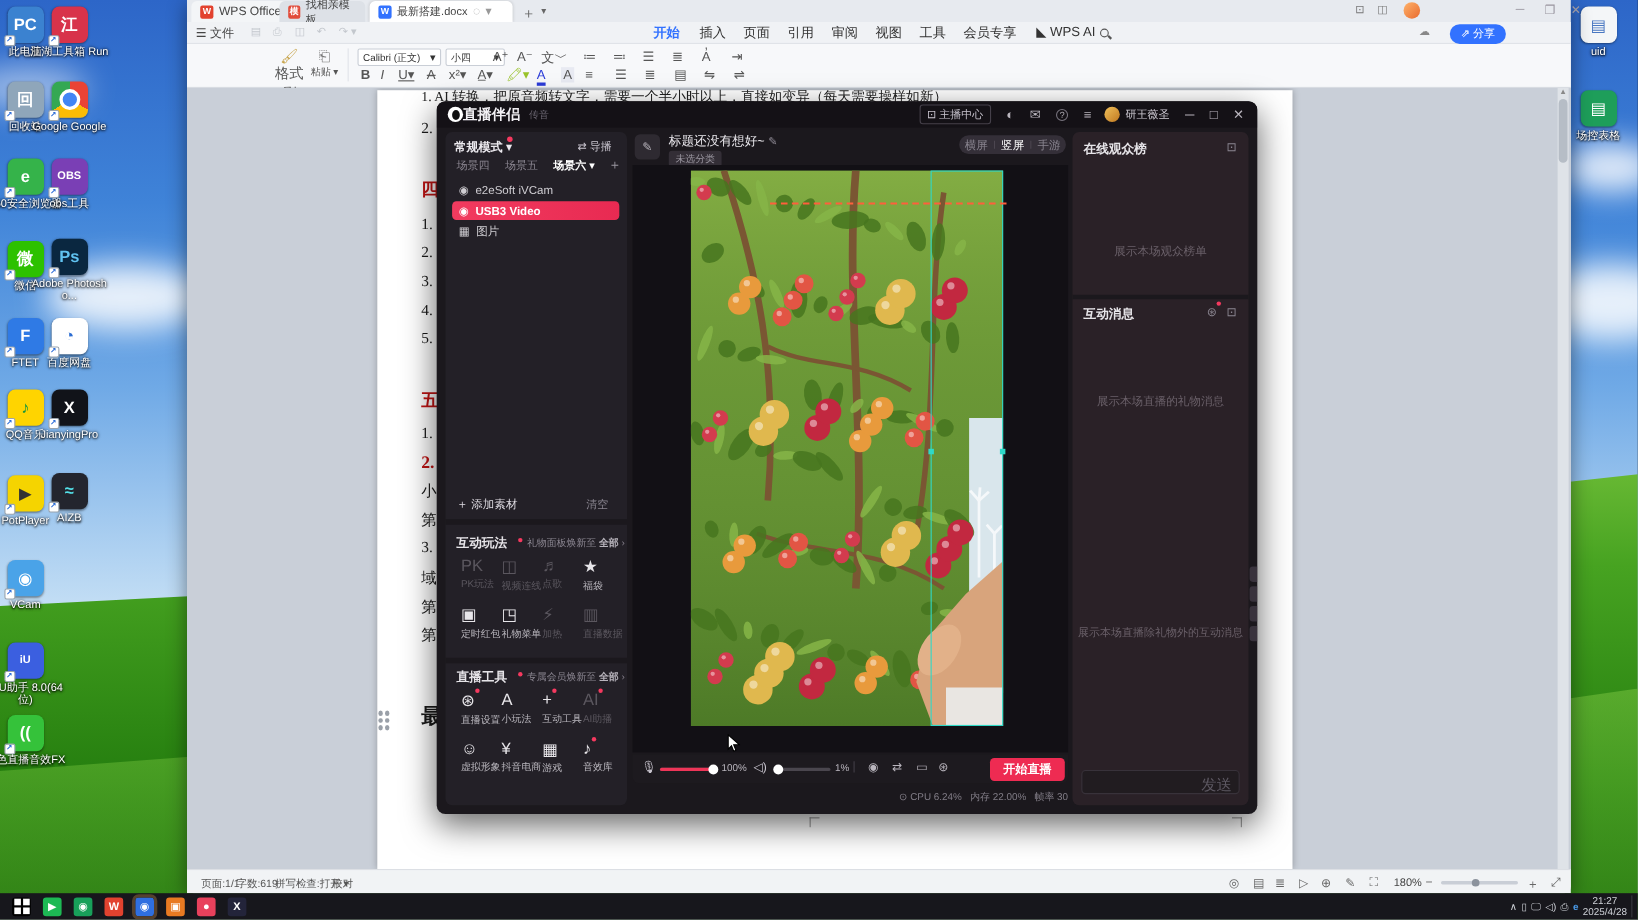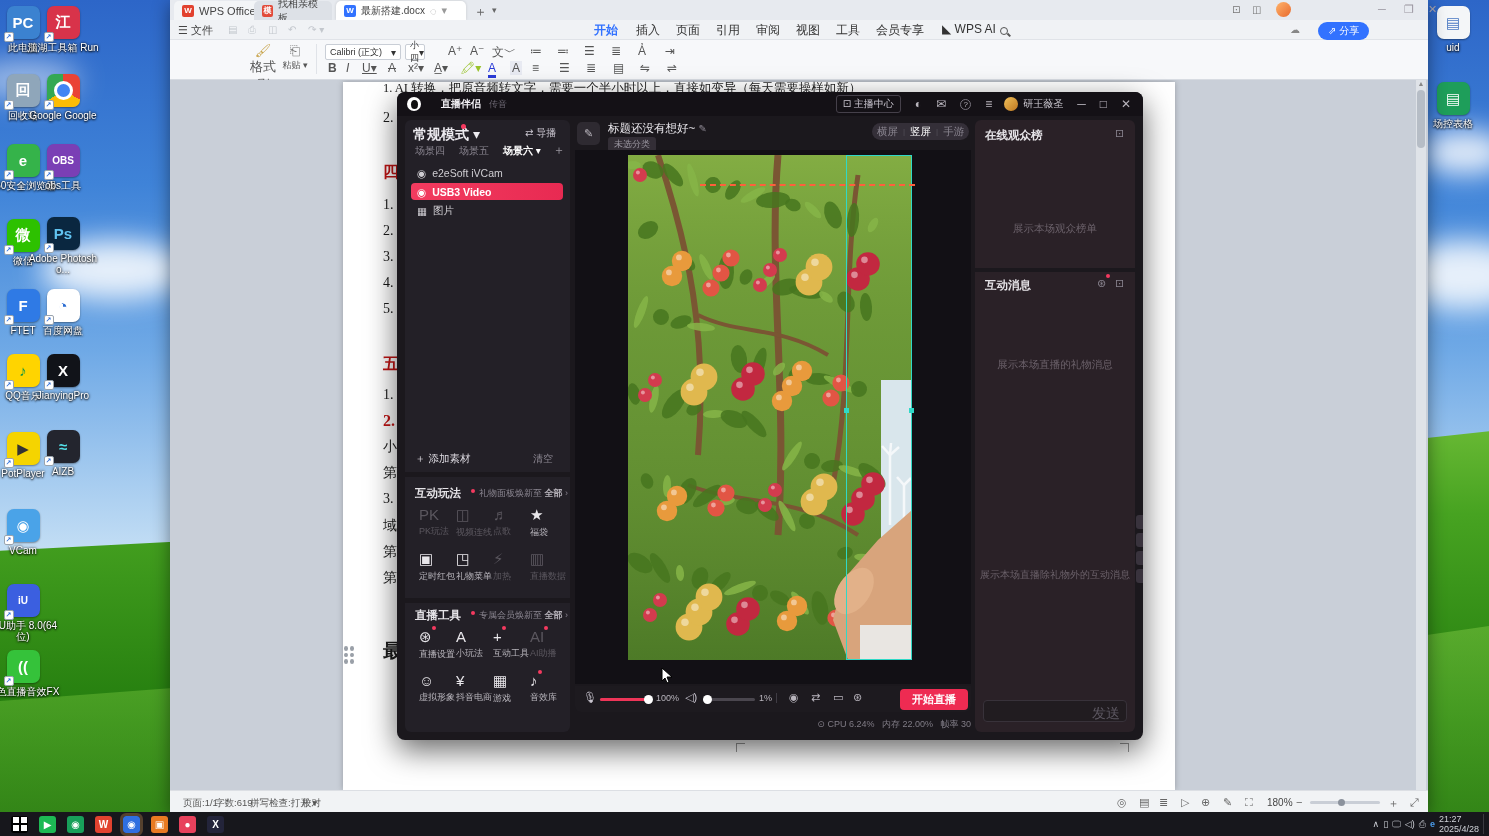--- a/index.html
+++ b/index.html
@@ -285,21 +285,21 @@
       </div>
       <div class="abs" style="left:112px;top:3px;width:26px;text-align:center;">
         <div style="font-size:13px;color:#777;">⎗</div>
         <div style="font-size:9px;color:#555;"><span>粘贴</span> ▾</div>
       </div>
       <div class="abs" style="left:146px;top:4px;width:1px;height:30px;background:#e0e3e8;"></div>
       <div class="combo" style="left:155px;top:4px;width:76px;">
           <span style="font-size:9px;">Calibri (正文)</span>
           <span>▾</span>
         </div>
-      <div class="combo" style="left:235px;top:4px;width:20px;">
+      <div class="combo" style="left:235px;top:4px;width:54px;">
           <span style="font-size:9px;">小四</span>
           <span>▾</span>
         </div>
       <span class="ric" style="left:278px;top:4px;">A⁺</span>
       <span class="ric" style="left:300px;top:4px;">A⁻</span>
       <span class="ric" style="left:322px;top:4px;">文﹀</span>
       <span class="ric" style="left:158px;top:21px;font-weight:bold;">B</span>
       <span class="ric" style="left:176px;top:21px;font-style:italic;">I</span>
       <span class="ric" style="left:192px;top:21px;text-decoration:underline;">U▾</span>
       <span class="ric" style="left:218px;top:21px;text-decoration:line-through;">A</span>
@@ -408,37 +408,37 @@
       <span class="sic" style="left:1218px;">＋</span>
       <span class="sic" style="left:1240px;">⤢</span>
     </div>
   </div>
 
   <div class="sapp">
     <div class="stitle">
       <span style="margin-left:10px;width:14px;height:14px;background:#fff;border-radius:50%;display:inline-flex;align-items:center;justify-content:center;">
           <i style="width:7px;height:9px;background:#111;border-radius:50%;"></i>
         </span>
-      <span style="margin-left:20px;font-weight:bold;font-size:10px;color:#f2f0f4;">直播伴侣</span>
+      <span style="margin-left:0;font-weight:bold;font-size:13px;color:#f2f0f4;">直播伴侣</span>
       <span style="margin-left:8px;font-size:9px;color:#6a6570;">传音</span>
       <span style="margin-left:auto;"></span>
       <span style="font-size:10px;color:#c9c5cf;border:1px solid #45404a;border-radius:3px;padding:1px 6px;">⊡ <span>主播中心</span></span>
       <span class="hic">◐</span>
       <span class="hic">✉</span>
       <span class="hic" style="border:1px solid #77737d;border-radius:50%;width:11px;height:11px;font-size:8px;display:inline-flex;align-items:center;justify-content:center;">?</span>
       <span class="hic">≡</span>
       <span style="margin-left:12px;width:14px;height:14px;border-radius:50%;background:linear-gradient(135deg,#f0c05a,#c07820);"></span>
       <span style="margin-left:5px;font-size:10px;color:#cfccd4;">研王薇圣</span>
       <span class="hic">─</span>
       <span class="hic">□</span>
       <span class="hic" style="margin-right:12px;">✕</span>
     </div>
 
     <div class="panelL">
-      <span class="abs" style="left:8px;top:6px;font-size:14px;font-weight:bold;color:#eceaef;"><span>常规模式</span> ▾</span>
+      <span class="abs" style="left:8px;top:6px;font-size:11px;font-weight:bold;color:#eceaef;"><span>常规模式</span> ▾</span>
       <span class="rdot" style="left:56px;top:4px;"></span>
       <span class="abs" style="left:120px;top:6px;font-size:10px;color:#c9c5cf;">⇄ <span>导播</span></span>
       <div id="sceneTabs">
           <span class="abs" style="left: 10px; top: 24px; font-size: 10px; color: rgb(138, 133, 144);">场景四</span>
           <span class="abs" style="left: 54px; top: 24px; font-size: 10px; color: rgb(138, 133, 144);">场景五</span>
           <span class="abs" style="left: 98px; top: 24px; font-size: 10px; color: rgb(255, 255, 255); font-weight: bold;">场景六 ▾</span>
         </div>
       <span class="abs" style="left:148px;top:22px;color:#9a96a0;font-size:12px;">＋</span>
       <div id="sourceList">
           <div class="srow" style="top: 44px;">
@@ -775,21 +775,21 @@
         <div class="tbi" style="background: rgb(232, 65, 92);">●</div>
         <div class="tbi" style="background: rgb(35, 36, 58);">X</div>
       </div>
     <div class="tray">
       <span>∧</span>
       <span>▯</span>
       <span>🖵</span>
       <span>◁)</span>
       <span>⎙</span>
       <span style="color:#4a9ae8;font-weight:bold;">e</span>
-      <span style="text-align:left;line-height:10px;">
+      <span style="text-align:center;line-height:10px;">
         <span>21:27</span><br>
         <span>2025/4/28</span>
       </span>
       <span style="width:4px;height:20px;border-left:1px solid #3a3a40;"></span>
     </div>
   </div>
 
 </div>
 
 </body></html>

